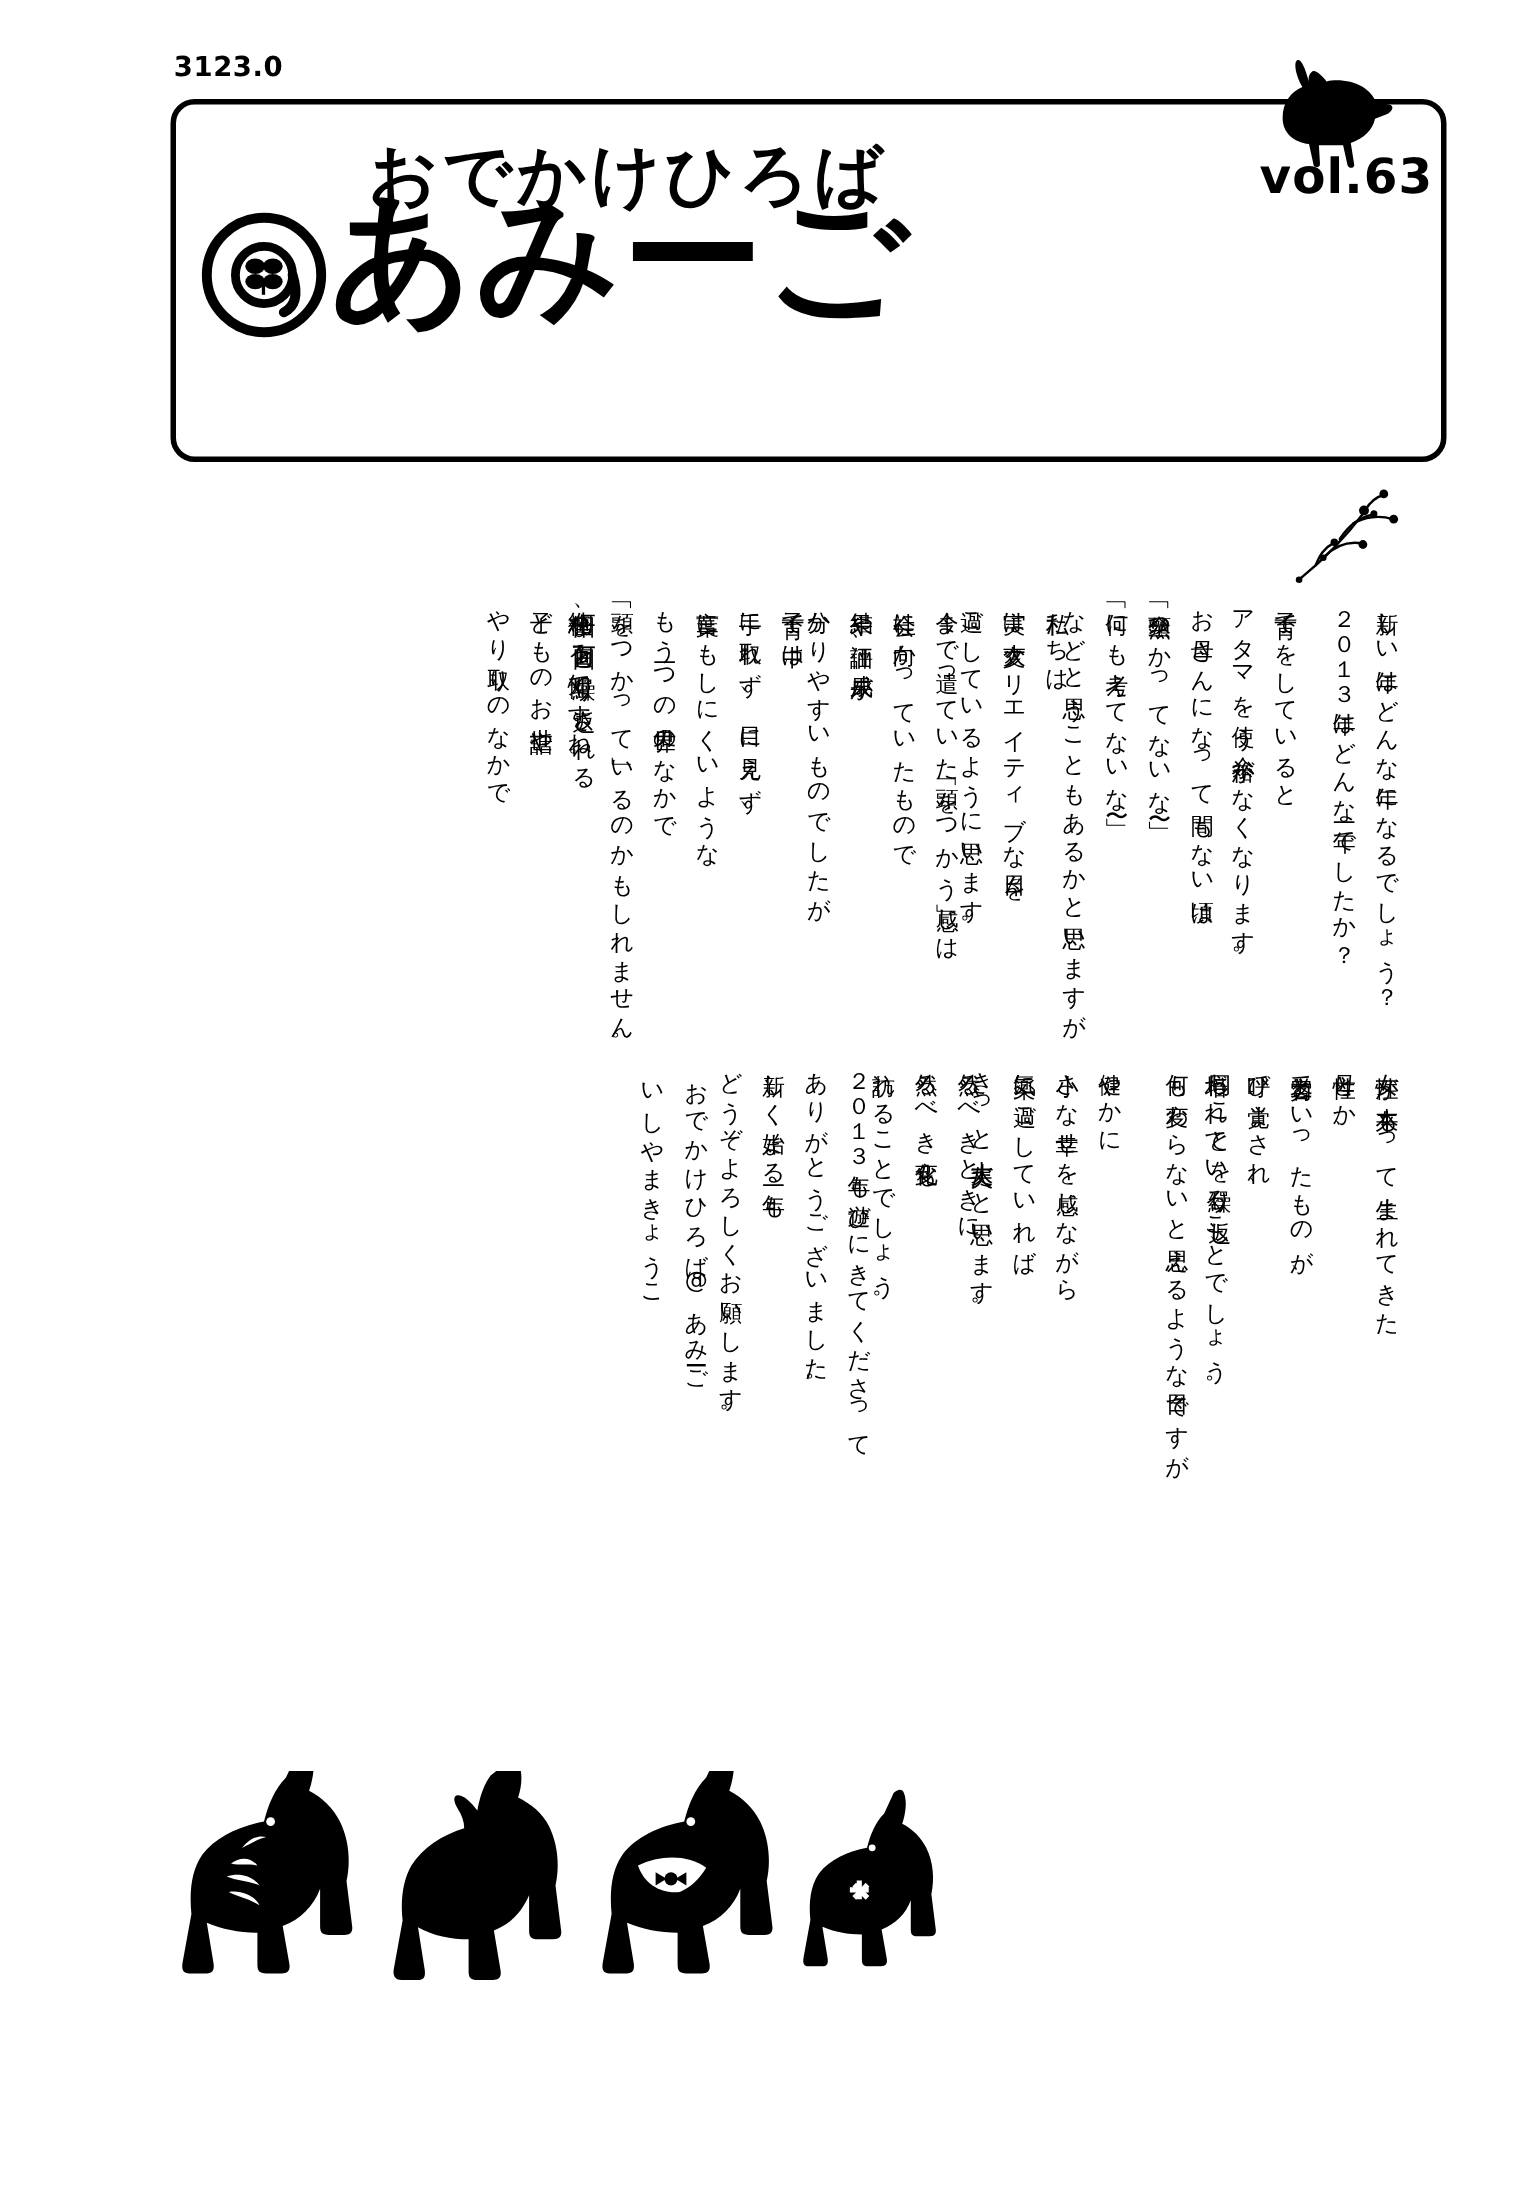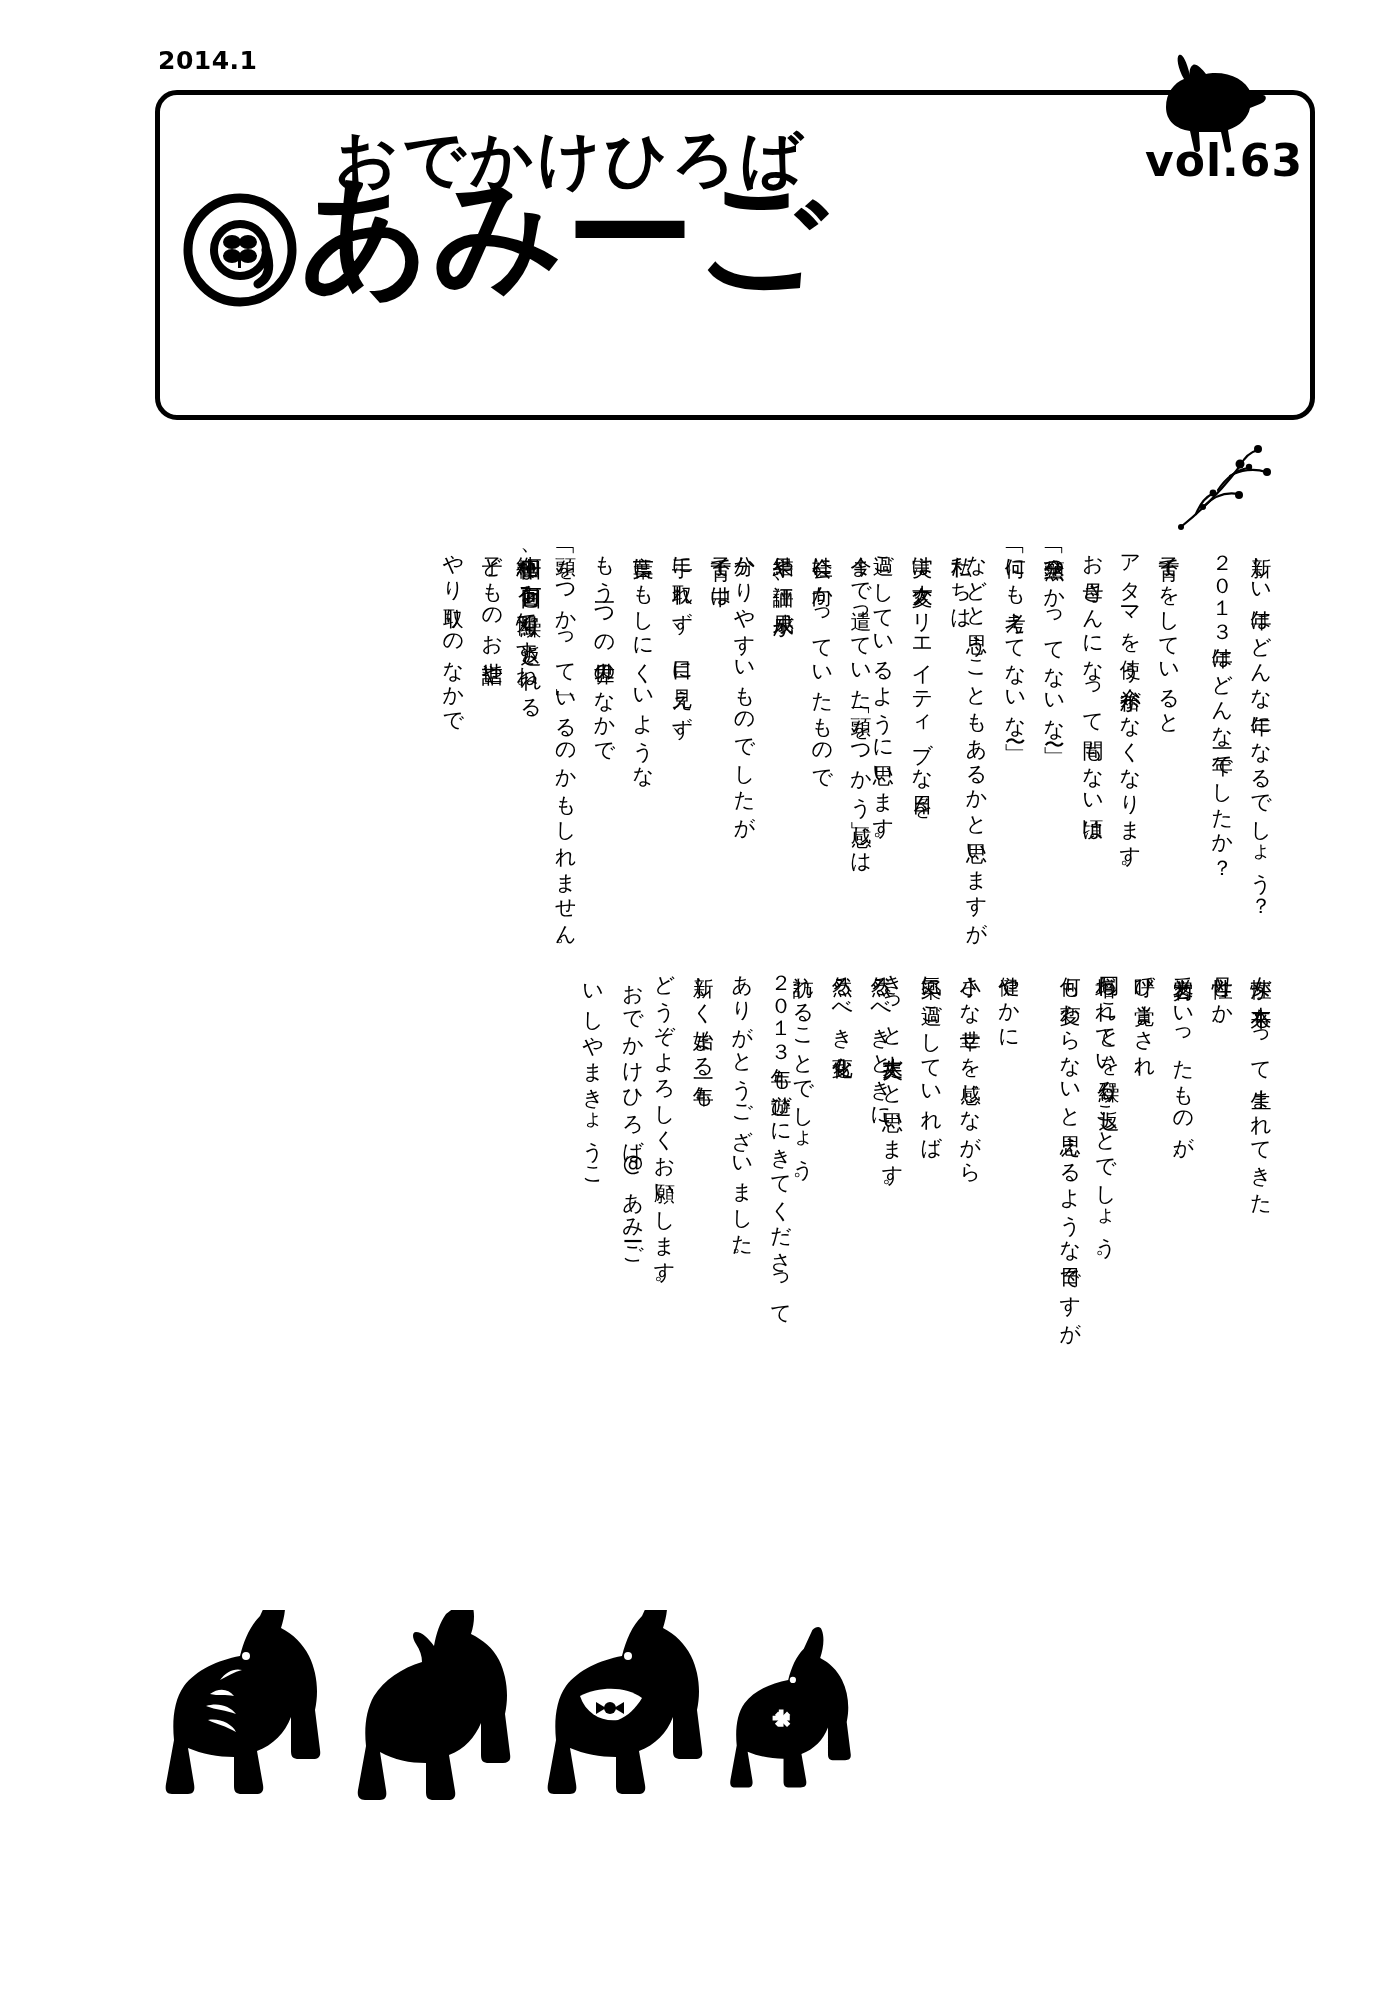--- a/index.html
+++ b/index.html
@@ -136,21 +136,21 @@
     left: 150px;
     top: 1610px;
     width: 790px;
     height: 200px;
   }
   .horses svg { display:block; }
 </style>
 </head>
 <body>
 
-<div class="issue-date">2014.1</div>
+<div class="issue-date">3123.0</div>
 
 <div class="masthead">
   <div class="mast-inner">
 
     <div class="mast-at">
       <svg viewBox="0 0 120 120" width="120" height="120" aria-hidden="true">
         <circle cx="60" cy="60" r="52" fill="none" stroke="#000" stroke-width="9"></circle>
         <circle cx="60" cy="60" r="26" fill="none" stroke="#000" stroke-width="8"></circle>
         <path d="M86 60 q8 26 -8 34" fill="none" stroke="#000" stroke-width="9" stroke-linecap="round"></path>
         <g fill="#000">

